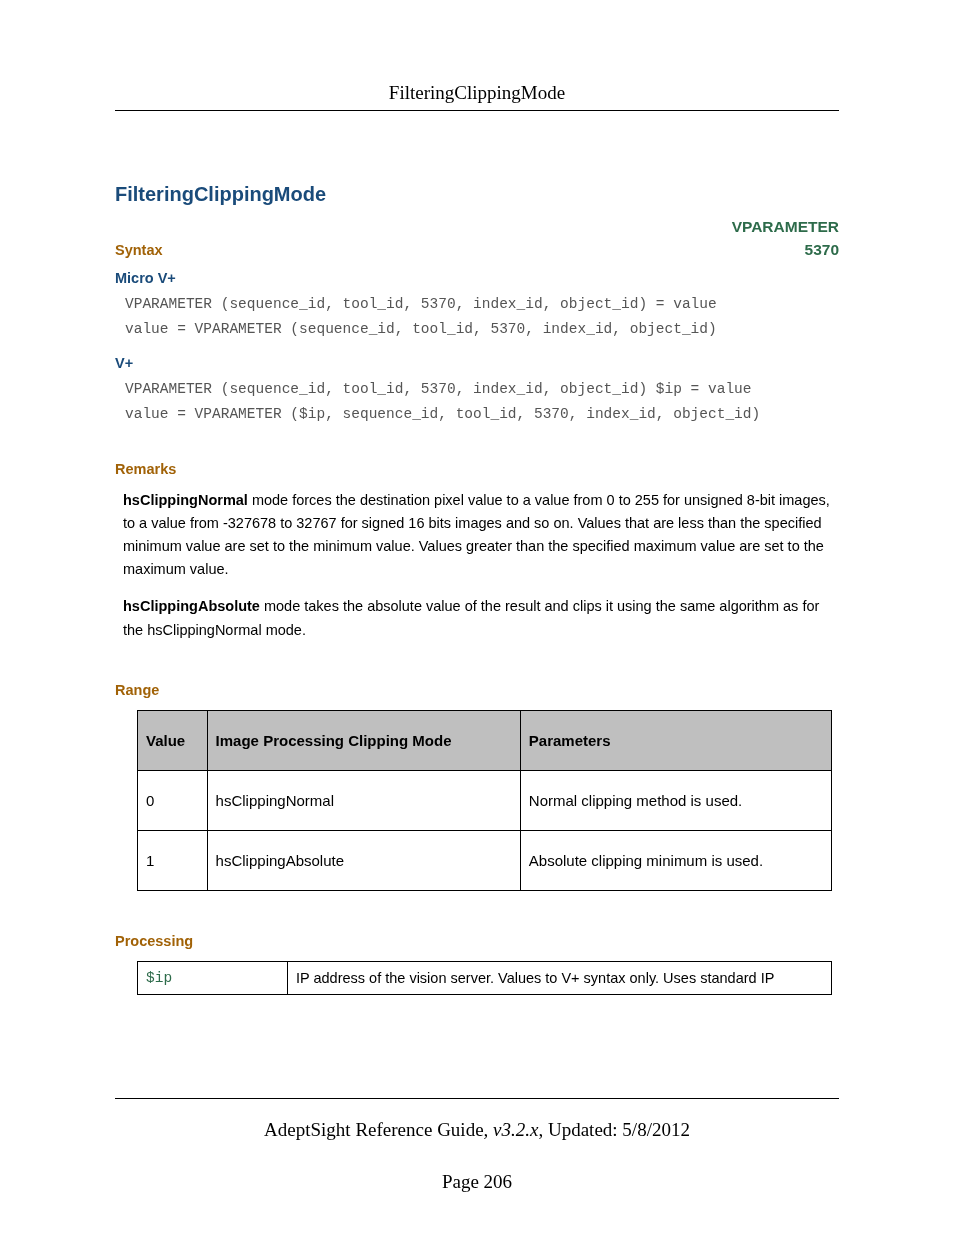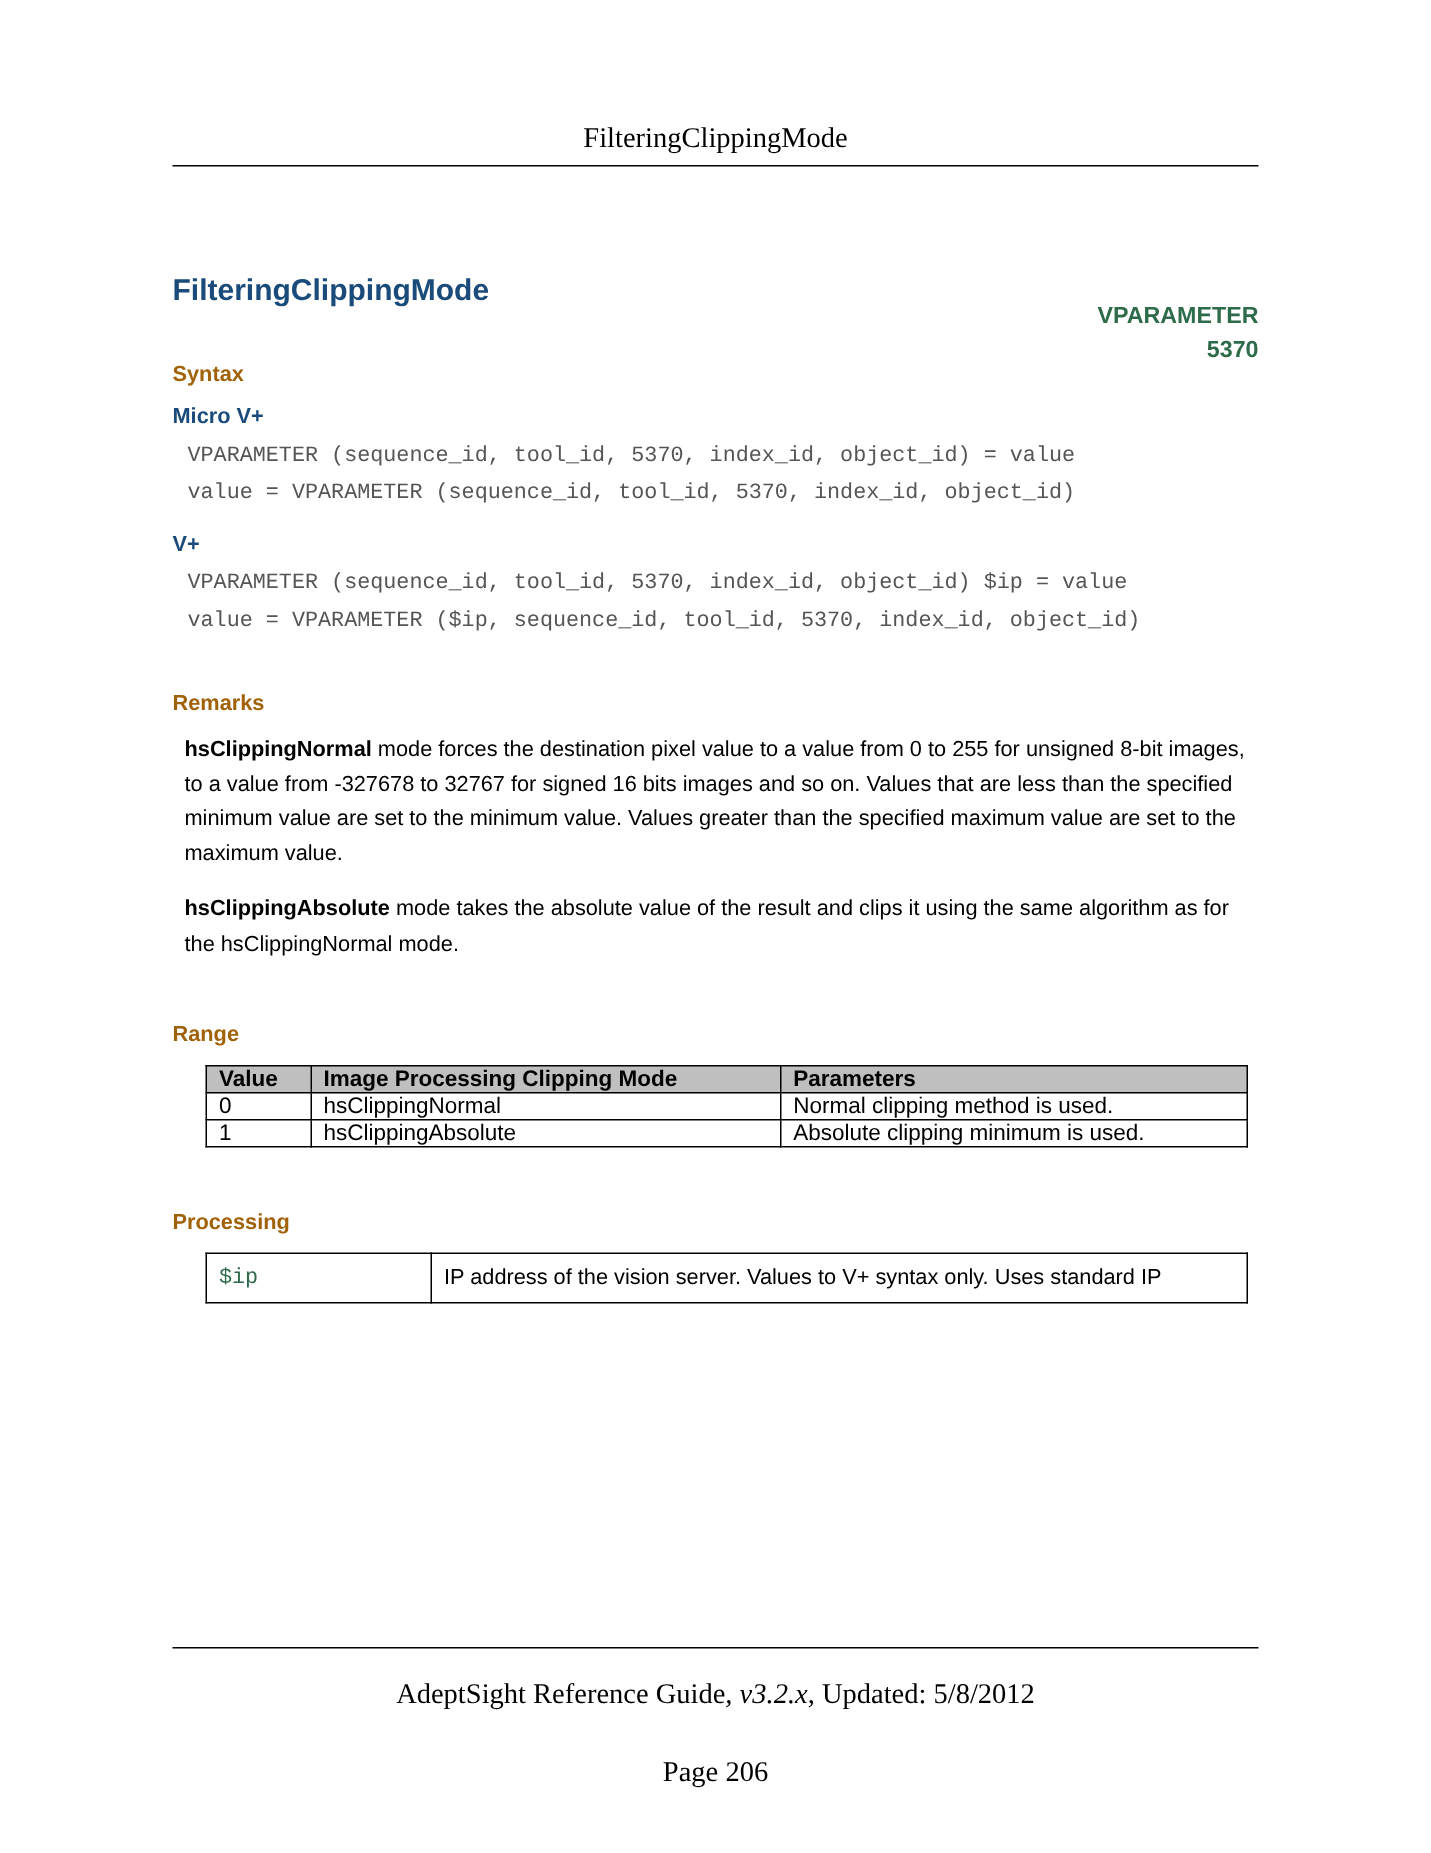--- a/index.html
+++ b/index.html
@@ -32,21 +32,21 @@
   }
   .main-title {
     font-family: Verdana, Geneva, sans-serif;
     font-size: 20px;
     font-weight: bold;
     color: #1a4b7a;
   }
   .vparam-block {
     position: absolute;
     right: 0;
-    top: 16px;
+    top: 32px;
     text-align: right;
     font-weight: bold;
     color: #2d6b4a;
     font-size: 15.5px;
     line-height: 1.5;
   }
   .intro {
     margin-bottom: 40px;
     line-height: 1.55;
   }
@@ -83,21 +83,21 @@
   .remarks-body b { font-weight: bold; }
   .syntax-block { margin-bottom: 34px; }
   table.range-table {
     border-collapse: collapse;
     width: 96%;
     margin-left: 22px;
     margin-bottom: 42px;
   }
   table.range-table th, table.range-table td {
     border: 1px solid #000;
-    padding: 0 8px;
+    padding: 21px 8px;
     text-align: left;
     vertical-align: top;
   }
   table.range-table th {
     background: #bfbfbf;
     font-family: Arial, Helvetica, sans-serif;
     font-weight: bold;
     font-size: 15px;
   }
   table.range-table td {

